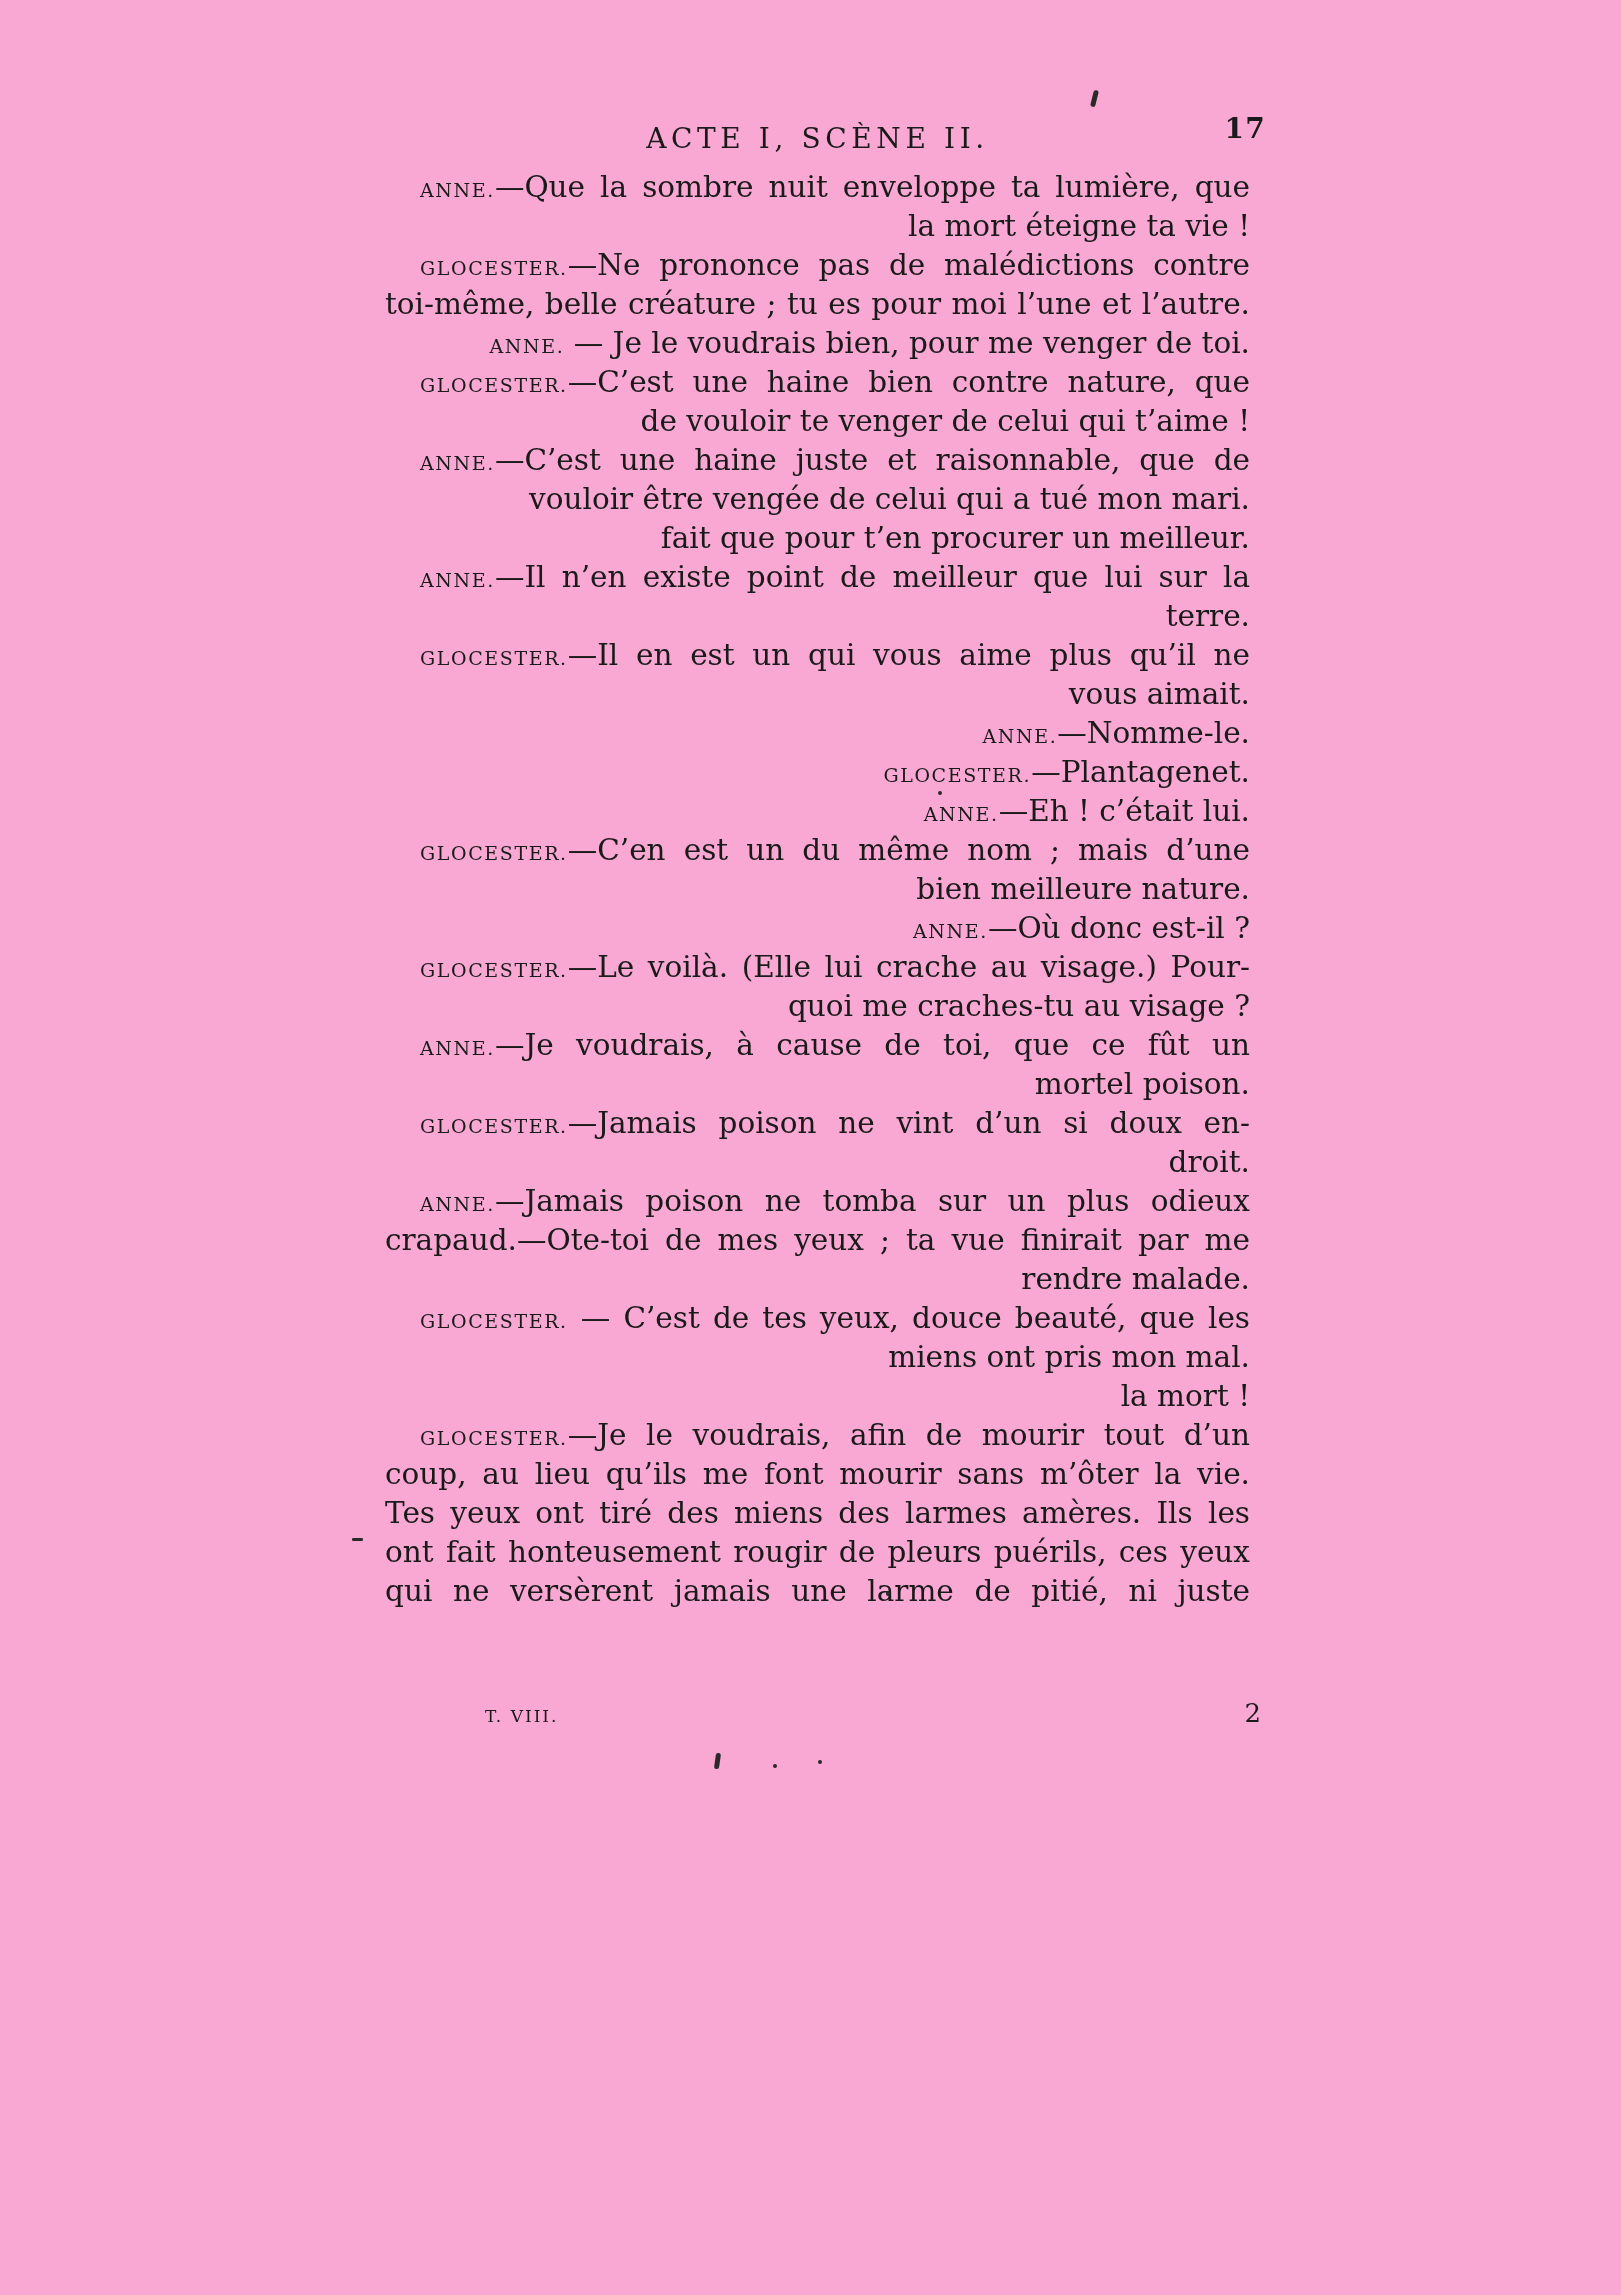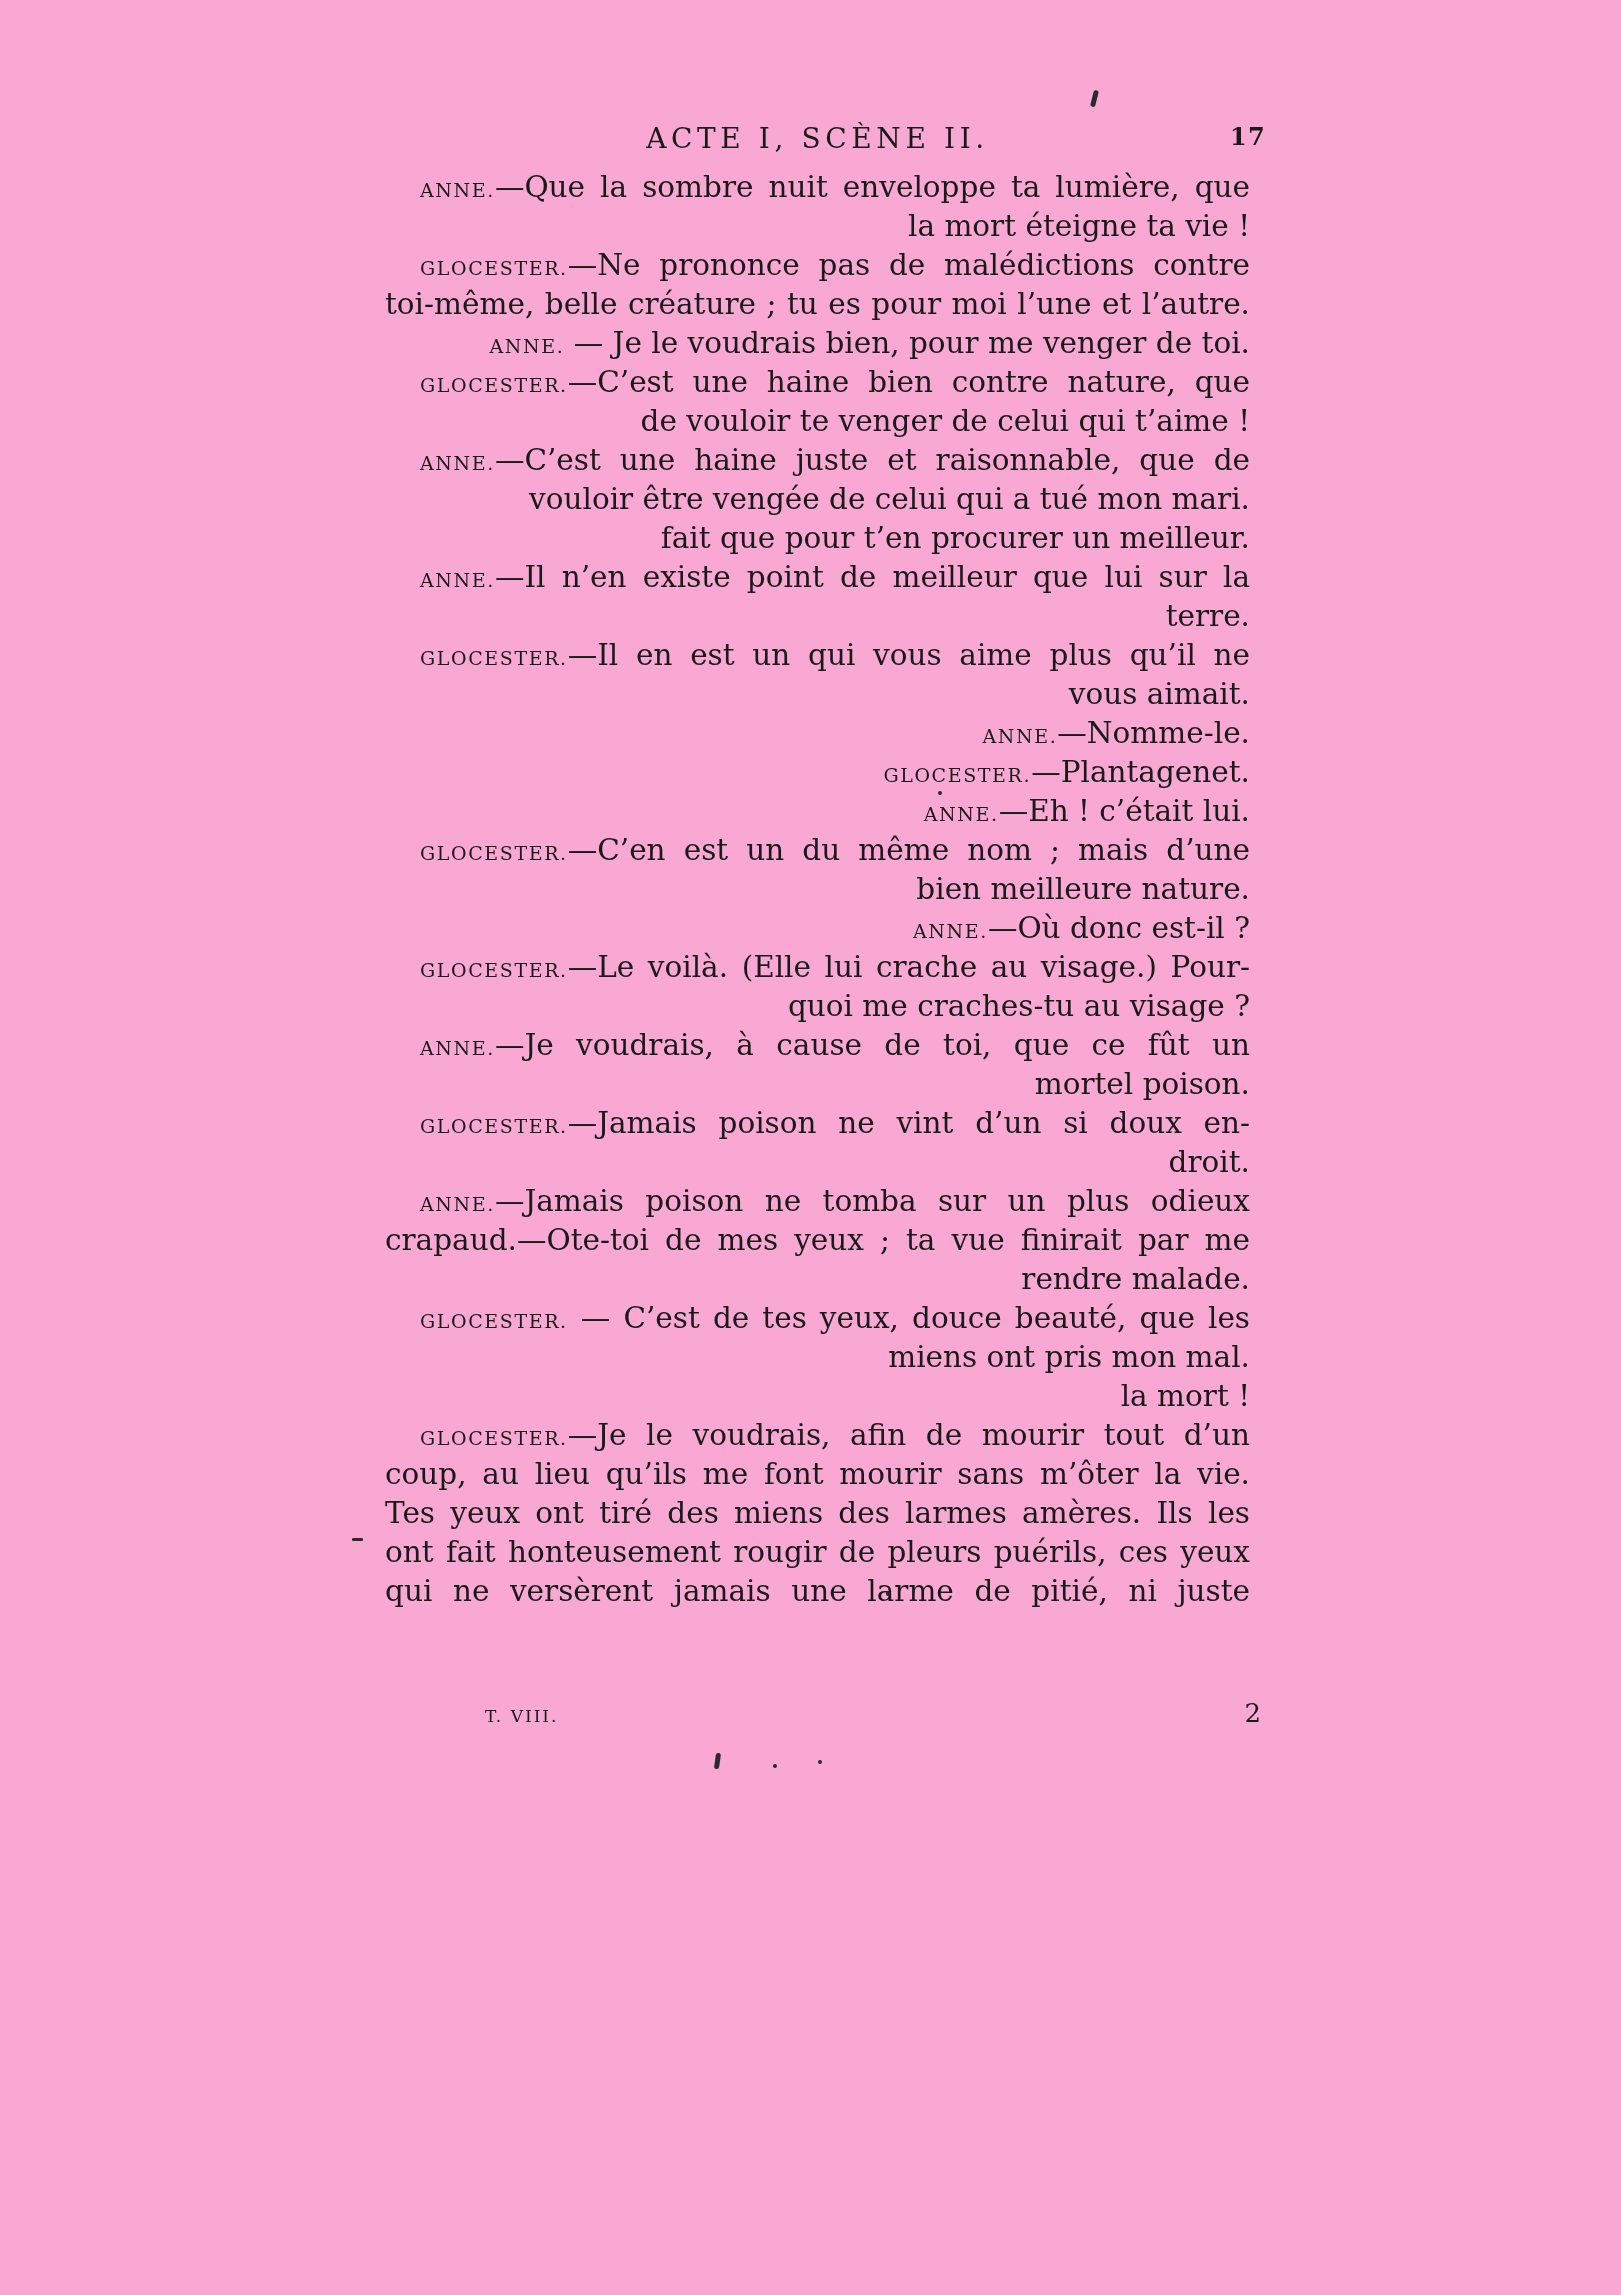--- a/index.html
+++ b/index.html
@@ -23,24 +23,24 @@
     top: 122px;
     width: 865px;
     text-align: center;
     font-size: 28px;
     letter-spacing: 4.6px;
     white-space: nowrap;
   }
   #page-number {
     position: absolute;
     left: 1040px;
-    top: 122px;
+    top: 112px;
     width: 226px;
     text-align: right;
-    font-size: 24px;
+    font-size: 28px;
     font-weight: bold;
     letter-spacing: 1.3px;
   }
   
   #body-text {
     position: absolute;
     left: 385px;
     top: 168px;
     width: 865px;
     font-size: 29.5px;

